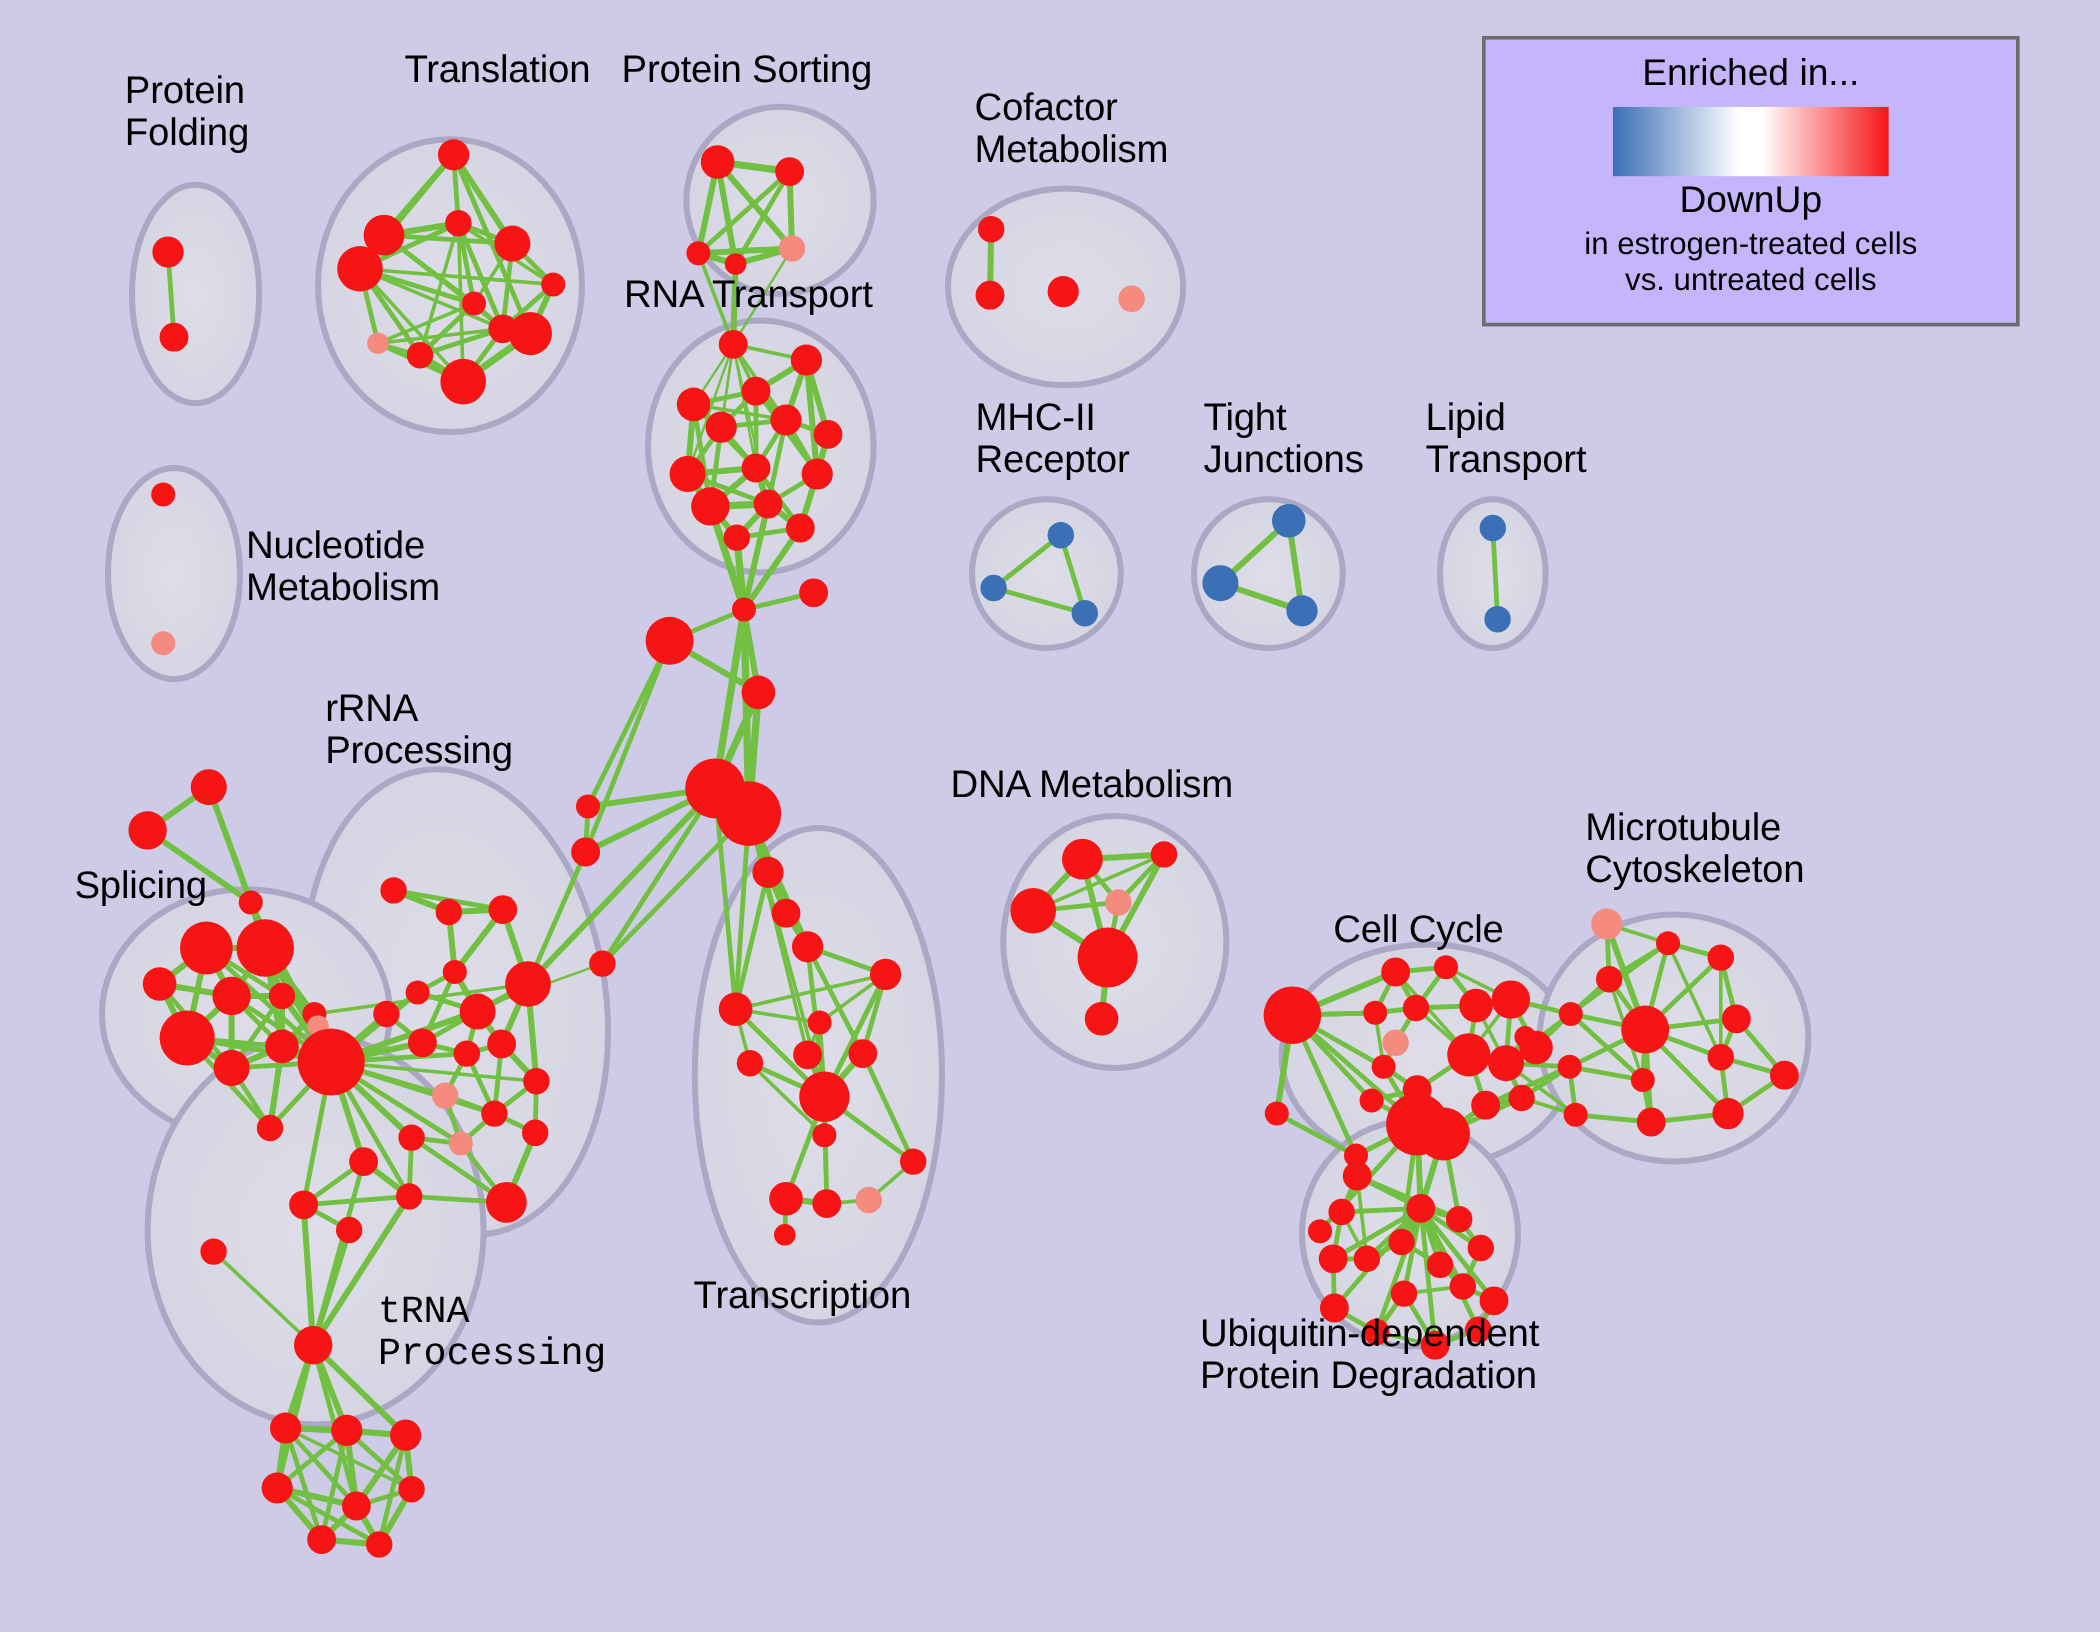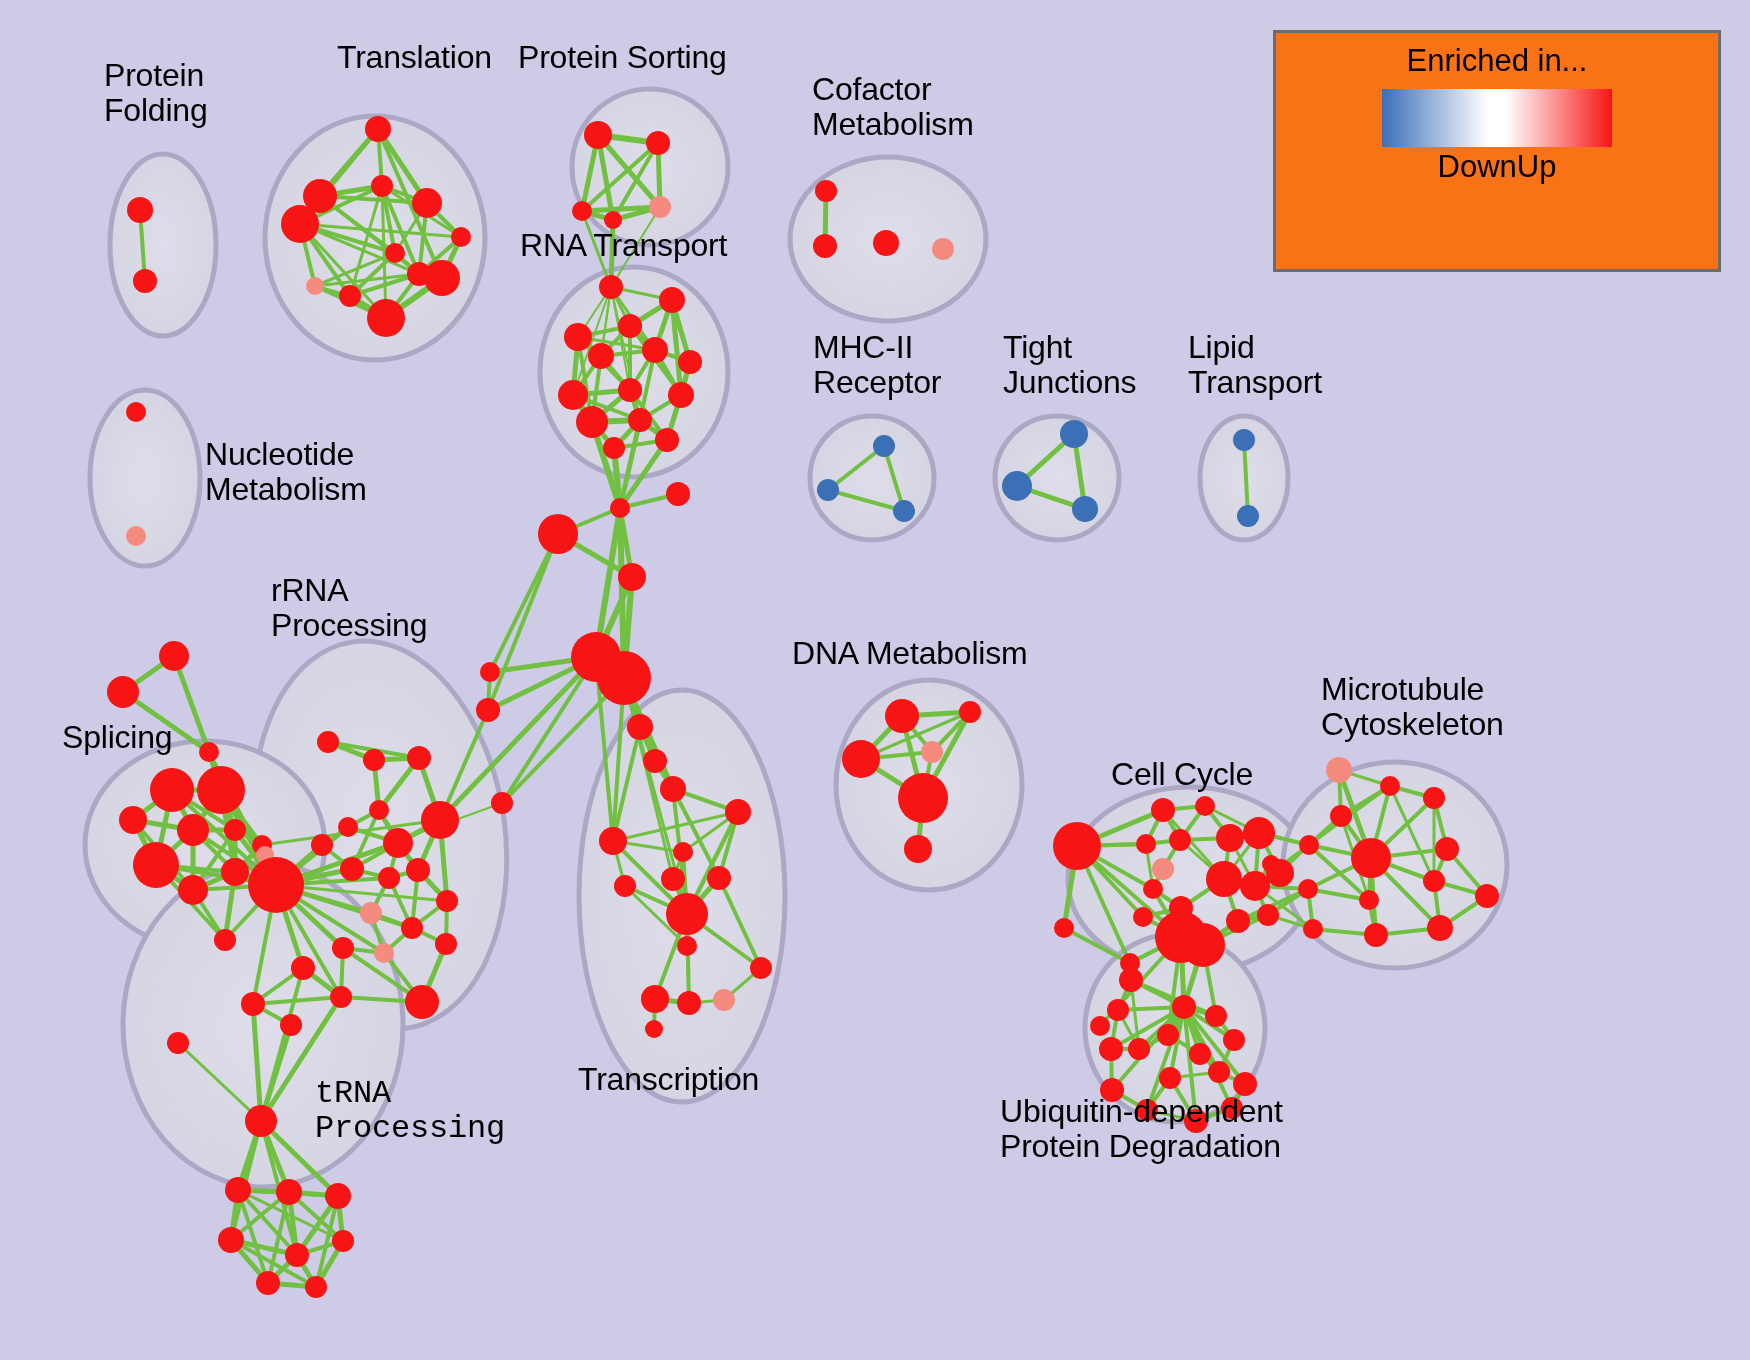--- a/index.html
+++ b/index.html
@@ -743,23 +743,27 @@
 Processing</div>
       <div class="cluster-label" style="left: 578px; top: 1062px;">Transcription</div>
       <div class="cluster-label" style="left: 792px; top: 636px;">DNA Metabolism</div>
       <div class="cluster-label" style="left: 1111px; top: 757px;">Cell Cycle</div>
       <div class="cluster-label" style="left: 1321px; top: 672px;">Microtubule
 Cytoskeleton</div>
       <div class="cluster-label" style="left: 1000px; top: 1094px;">Ubiquitin-dependent
 Protein Degradation</div>
     </div>
 
-  <div id="legend-box" style="left: 1273px; top: 30px; width: 448px; height: 242px; border-color: rgb(108, 108, 108); background: #f97316;">
+  <div id="legend-box" style="left: 1235px; top: 30px; width: 448px; height: 242px; border-color: rgb(108, 108, 108); background: #c4b5fd;">
     <div id="legend-title">Enriched in...</div>
     <svg id="legend-bar" viewBox="0 0 230 58" preserveAspectRatio="none">
       <rect x="0" y="0" width="230" height="58" fill="url(#legendGrad)"></rect>
     </svg>
     <div id="legend-ends">
       <span>Down</span>
       <span>Up</span>
     </div>
+    <div id="legend-sub-wrap">
+      <div class="legend-sub">in estrogen-treated cells</div>
+      <div class="legend-sub">vs. untreated cells</div>
+    </div>
   </div>
 </div>
 
 </body></html>

